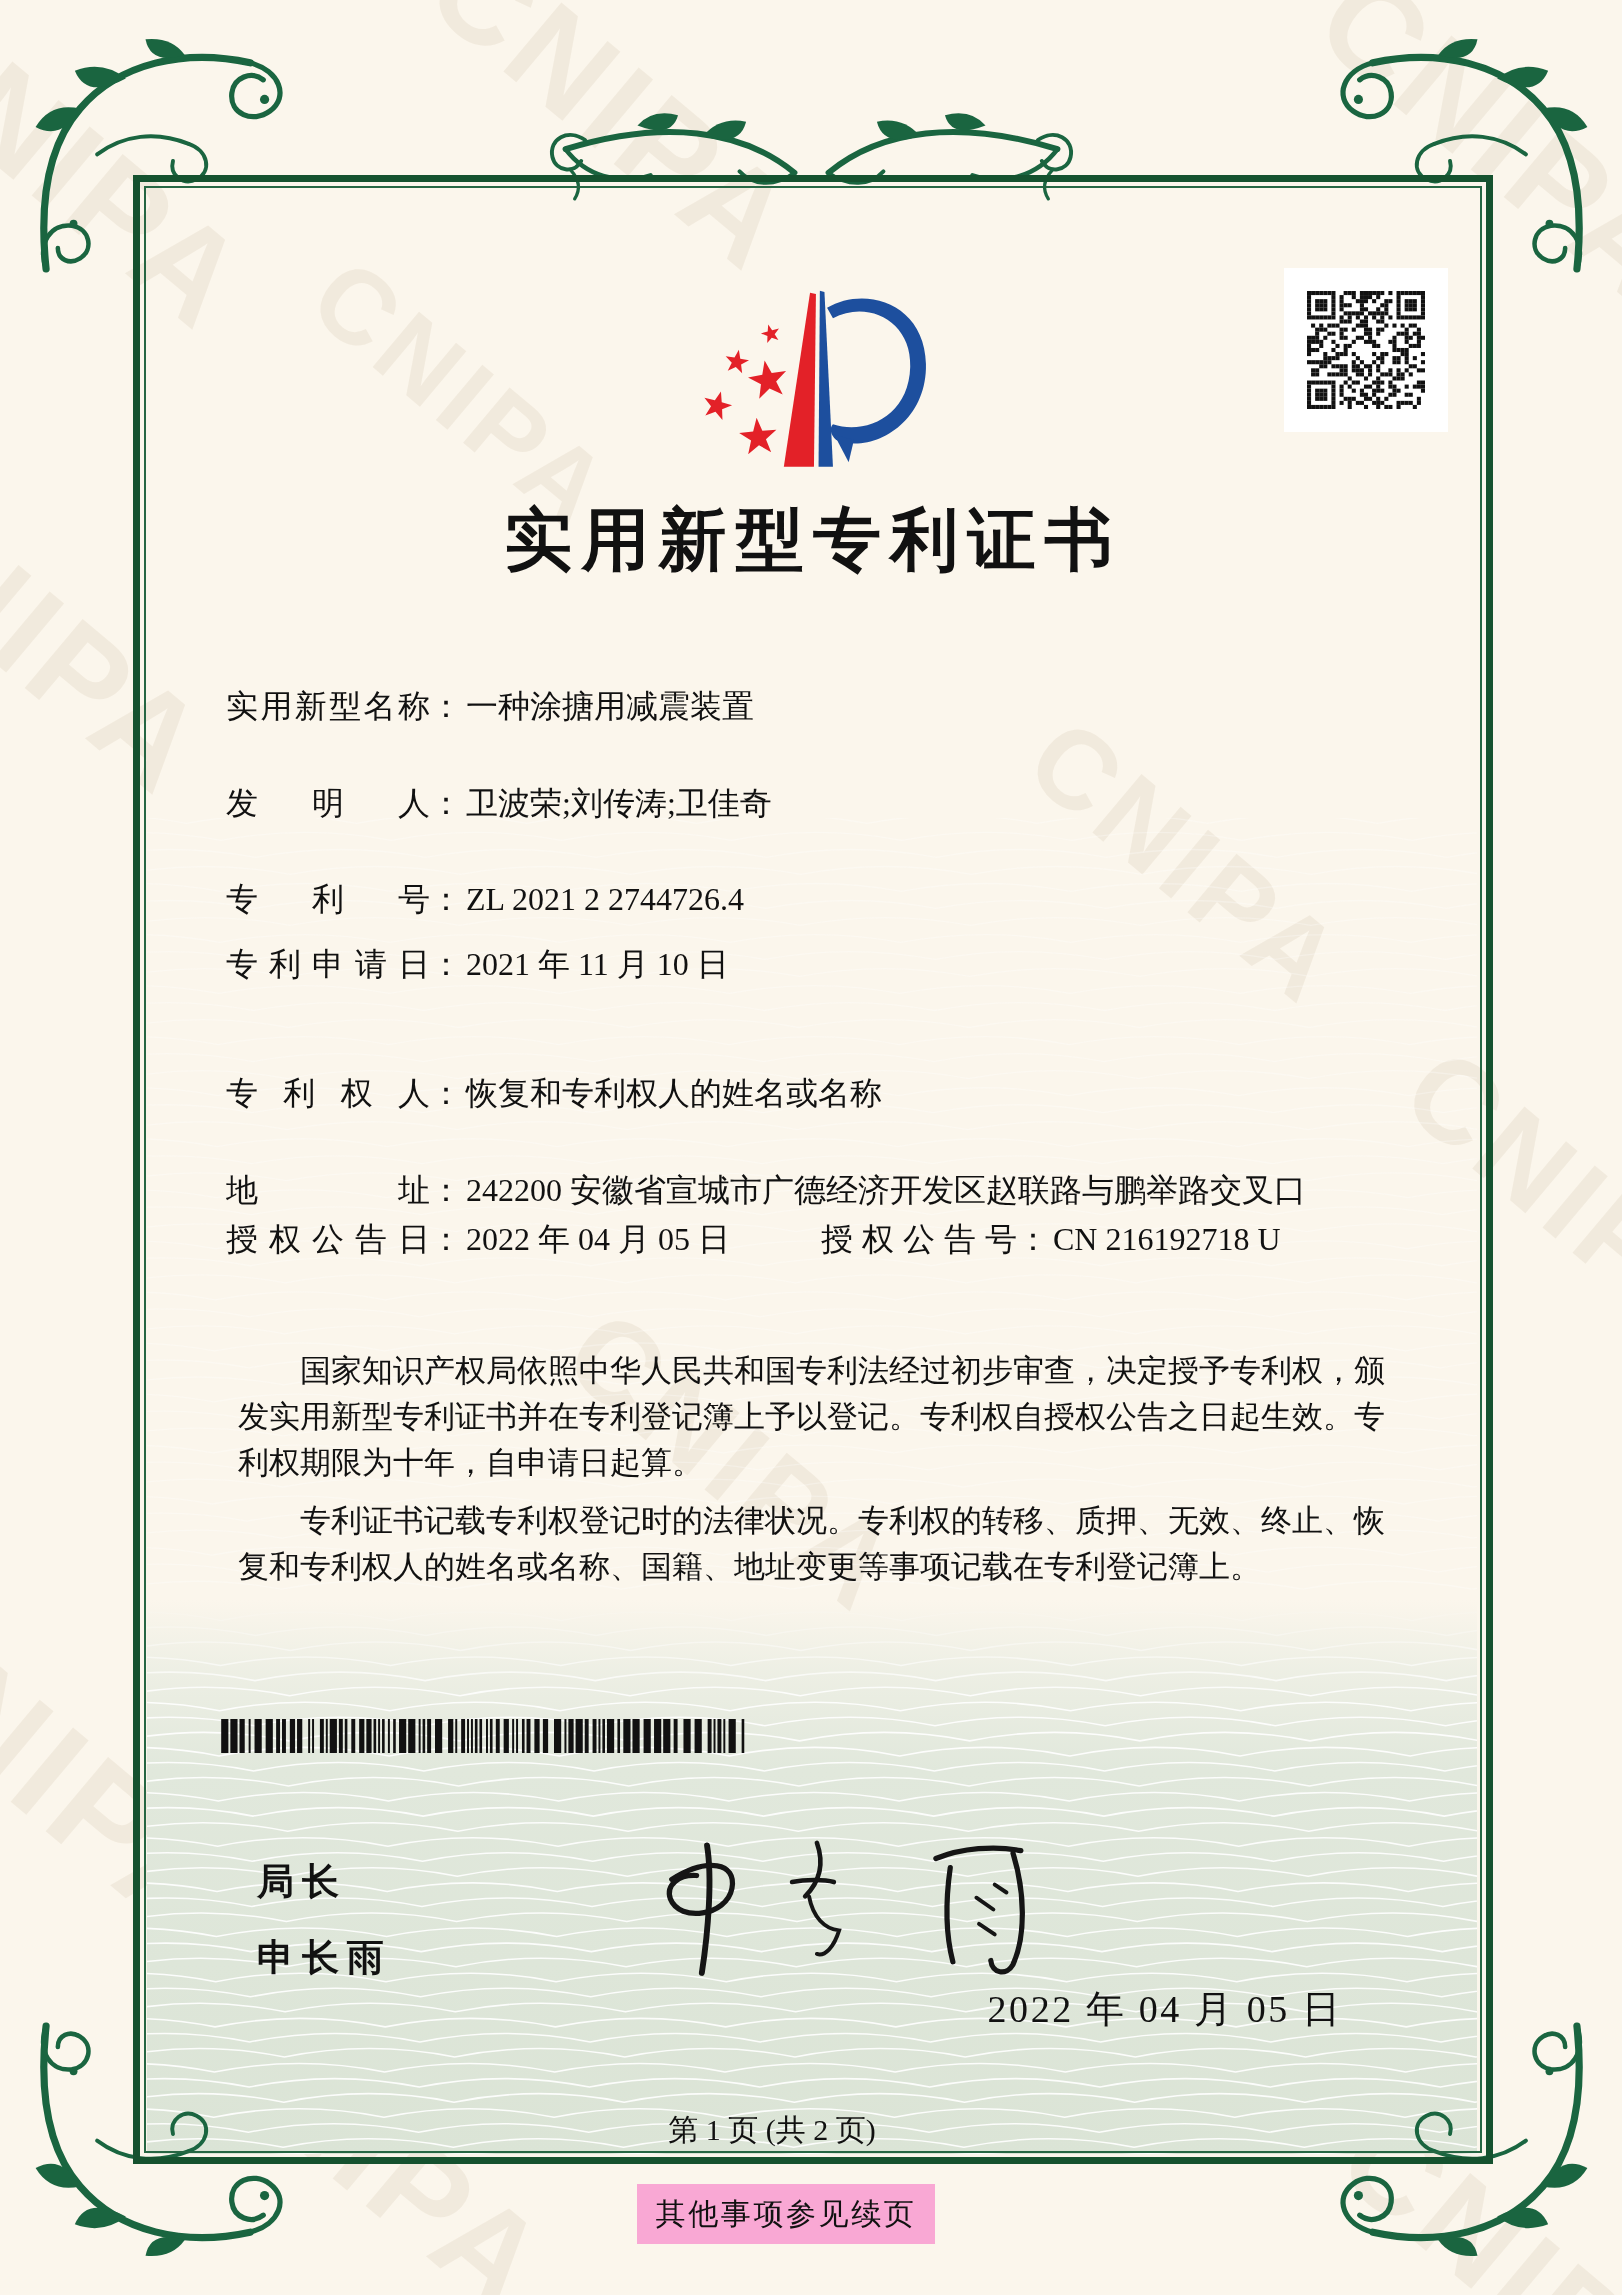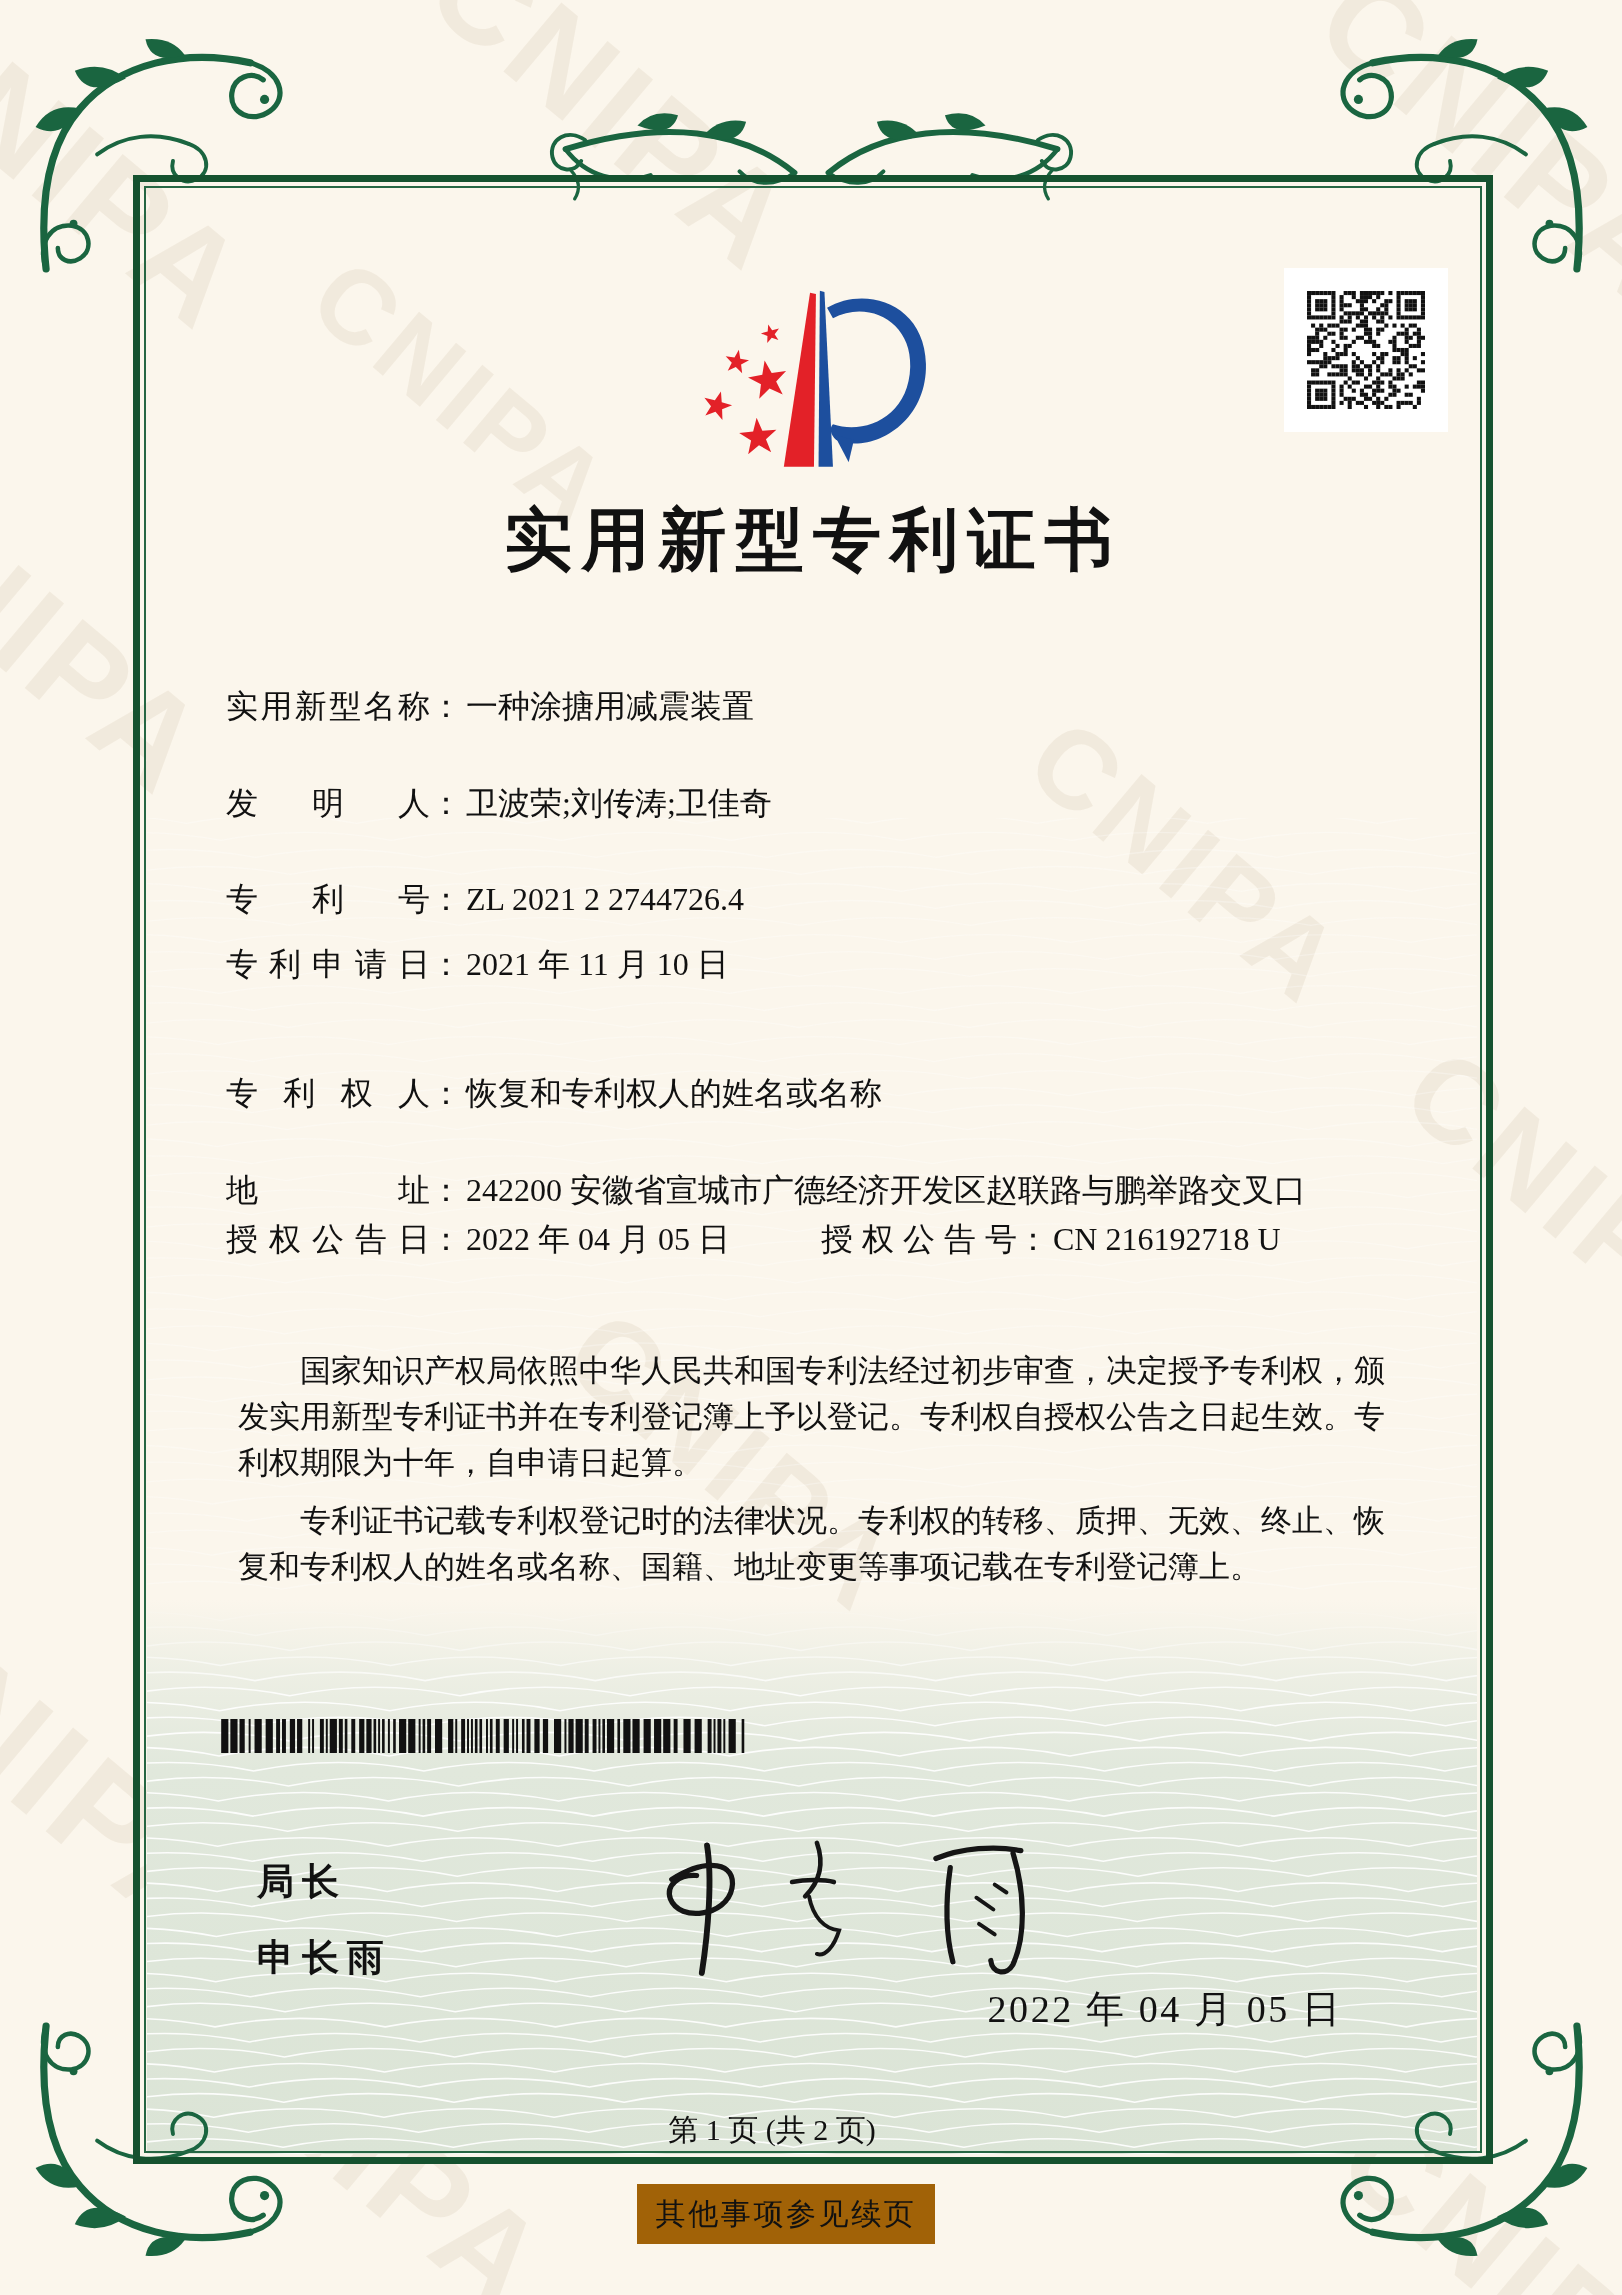--- a/index.html
+++ b/index.html
@@ -35,21 +35,21 @@
          text-align:justify;}
   .paras p{margin:12px;text-indent:2em;}
   
   .director{position:absolute;left:257px;top:1857px;font-family:"Liberation Sans","DejaVu Sans",sans-serif;
             font-weight:bold;font-size:37px;letter-spacing:7.9px;}
   .director div{margin-bottom:26px;}
   .dateblock{position:absolute;left:936px;top:1984px;width:458px;text-align:center;}
   .issue-date{font-size:38px;letter-spacing:2.6px;}
   .reprint{margin-top:14.4px;font-family:"Liberation Sans","DejaVu Sans",sans-serif;font-weight:bold;font-size:27px;}
   .pageno{position:absolute;left:0;top:2110px;width:1544px;text-align:center;font-size:30px;}
-  .footer-box{position:absolute;left:637px;top:2184px;width:298px;height:60px;background:#a16207;
+  .footer-box{position:absolute;left:637px;top:2184px;width:298px;height:60px;background:#f9a8d4;
               display:flex;align-items:center;justify-content:center;font-size:30px;letter-spacing:2.6px;}
   svg{display:block;}
   .abs{position:absolute;}
 </style>
 </head>
 <body>
 
 <div class="page">
 
   <div id="wm-layer">

